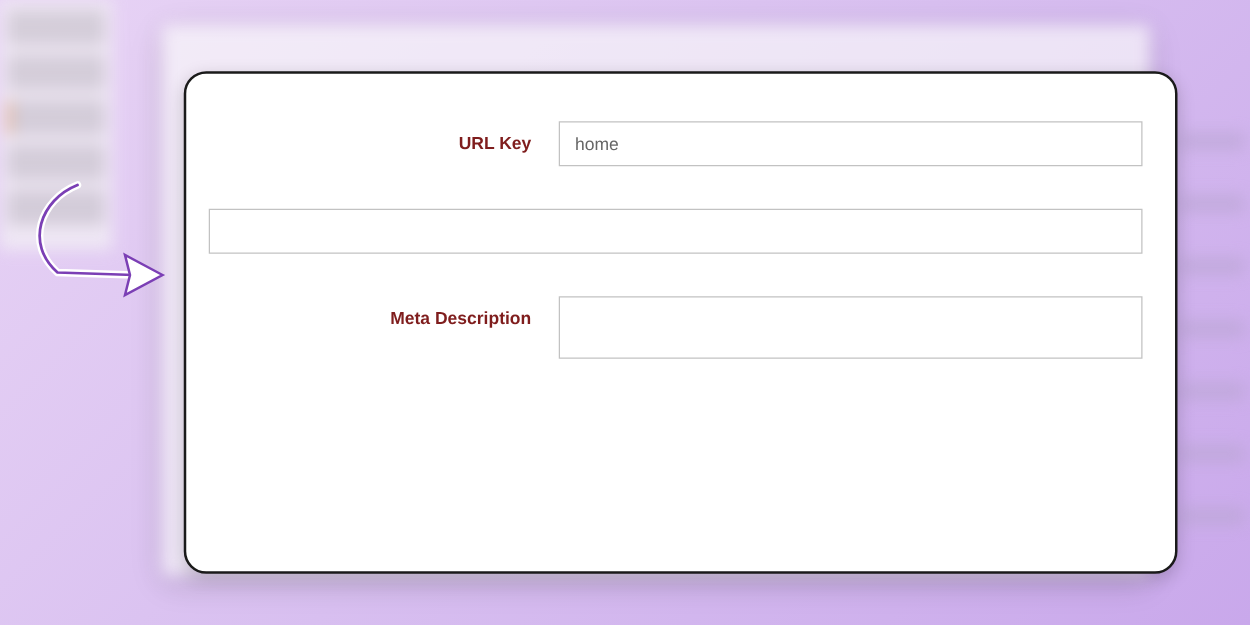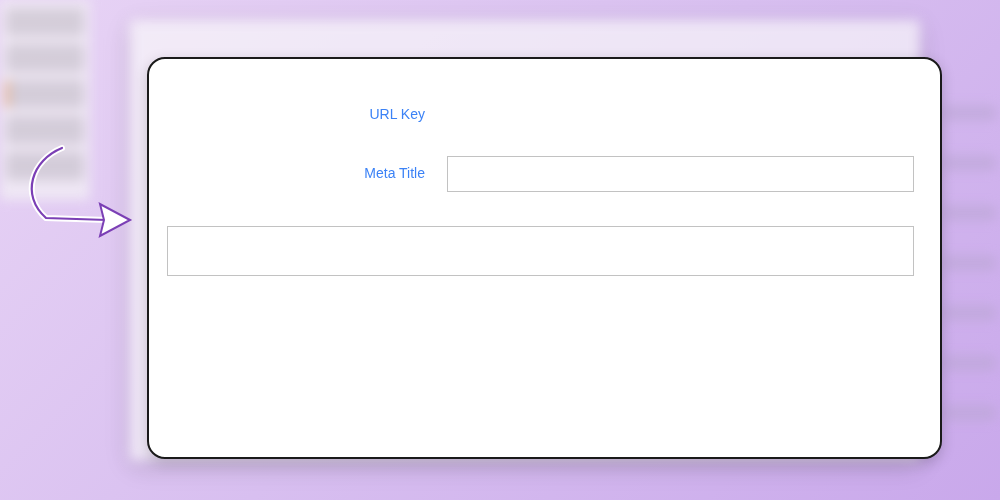--- a/index.html
+++ b/index.html
@@ -6,21 +6,21 @@
 body{width:1000px;height:500px;font-family:Arial,Helvetica,sans-serif;background:linear-gradient(135deg,#e8d4f5 0%,#d8bff0 50%,#c9a8eb 100%);position:relative;overflow:hidden}
 .bg-blur{position:absolute;top:0;left:0;width:1000px;height:500px;filter:blur(6px);opacity:.65}
 .bg-sidebar{position:absolute;left:0;top:0;width:90px;height:200px;background:#f5f5f5}
 .bg-sidebar-item{height:28px;margin:8px 6px;background:#ccc;border-radius:3px}
 .bg-sidebar-item.active{border-left:3px solid #e77600}
 .bg-panel{position:absolute;left:130px;top:20px;width:790px;height:440px;background:#fafafa;box-shadow:0 6px 24px rgba(0,0,0,.25);border-radius:4px}
 .bg-right-list{position:absolute;right:0;top:70px;width:60px;height:400px}
 .bg-right-item{height:14px;background:#bba6d4;margin:36px 4px;border-radius:2px}
 .card{position:absolute;left:147px;top:57px;width:795px;height:402px;background:#fff;border:2px solid #1a1a1a;border-radius:18px;box-shadow:0 4px 14px rgba(0,0,0,.18);padding:38px 26px 18px 18px}
 .form-row{display:flex;align-items:flex-start;margin-bottom:34px}
-.form-label{width:280px;text-align:right;padding-right:22px;padding-top:9px;font-size:14px;font-weight:400;color:#3b82f6}
+.form-label{width:280px;text-align:right;padding-right:22px;padding-top:9px;font-size:14px;font-weight:700;color:#7f1d1d}
 .form-input{flex:1;height:36px;border:1px solid #c2c2c2;padding:0 12px;font-size:14px;color:#666;background:#fff}
 .form-textarea{flex:1;height:50px;border:1px solid #c2c2c2;padding:8px 12px;font-size:14px;color:#666;resize:none;background:#fff}
 .arrow{position:absolute;left:12px;top:140px;width:130px;height:120px;z-index:5}
 </style>
 </head>
 <body>
 
 <div class="bg-blur">
   <div class="bg-sidebar">
     <div class="bg-sidebar-item"></div>
@@ -44,25 +44,26 @@
 <svg class="arrow" viewBox="0 0 130 120">
   <path d="M 50 8 C 20 20 8 55 34 78 L 95 80" fill="none" stroke="#fff" stroke-width="6" stroke-linecap="round"></path>
   <path d="M 50 8 C 20 20 8 55 34 78 L 95 80" fill="none" stroke="#7b3fb5" stroke-width="2.2" stroke-linecap="round"></path>
   <path d="M 118 80 L 88 64 L 92 80 L 88 96 Z" fill="#fff" stroke="#7b3fb5" stroke-width="2"></path>
 </svg>
 
 <div class="card">
 
   <div class="form-row">
     <label class="form-label">URL Key</label>
+    <input class="form-input" type="text" value="home" style="">
   </div>
 
   <div class="form-row">
-    <label class="form-label">Meta Title</label>
     <input class="form-input" type="text" value="" style="">
   </div>
 
 
   <div class="form-row">
+    <label class="form-label">Meta Description</label>
     <textarea class="form-textarea" style=""></textarea>
   </div>
 
 </div>
 
 </body></html>

